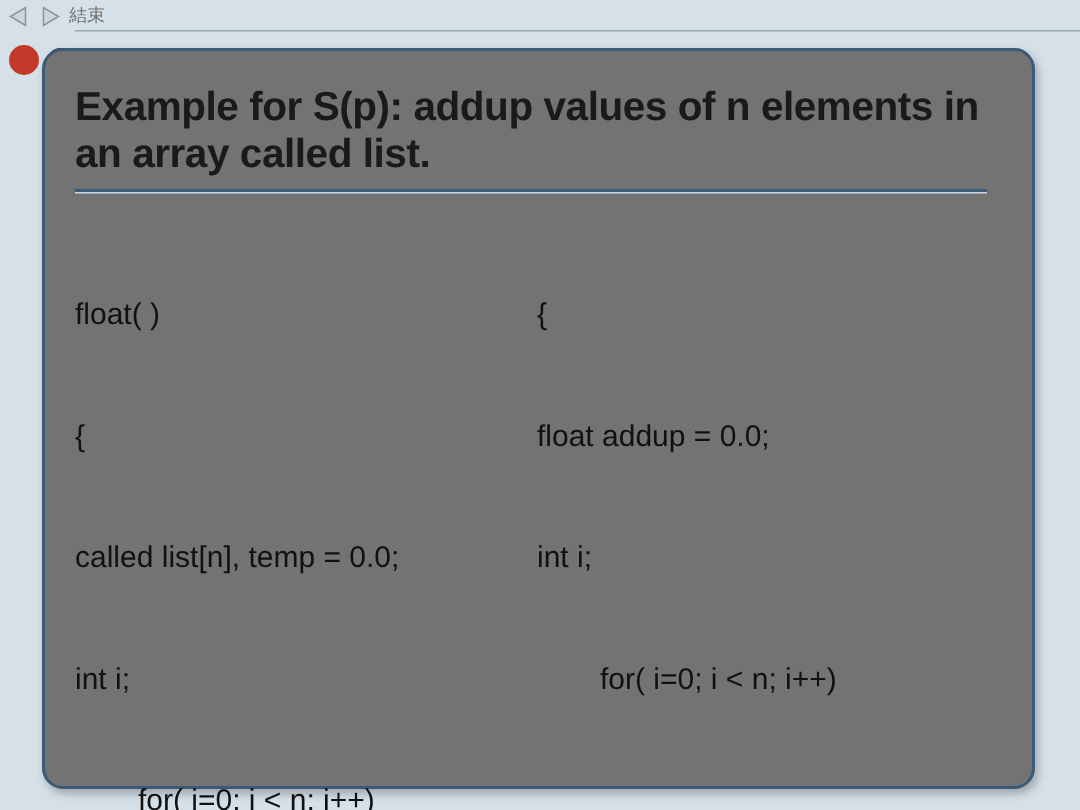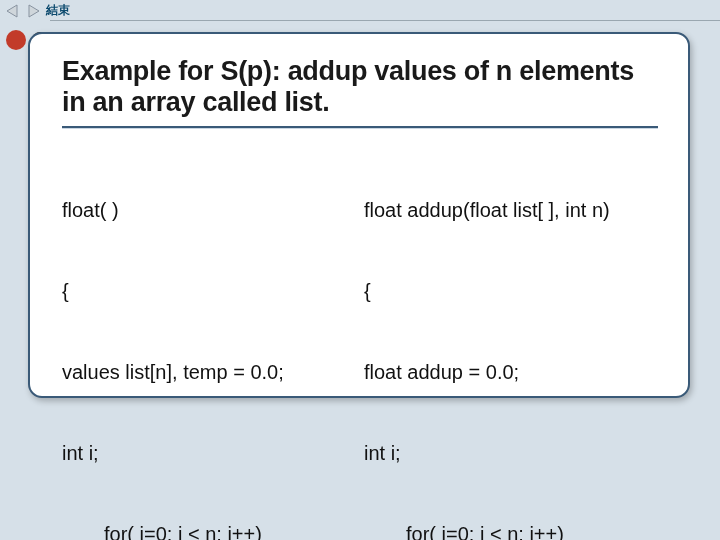--- a/index.html
+++ b/index.html
@@ -21,22 +21,22 @@
   }
   .nav-btn {
     width: 18px;
     height: 16px;
     display: inline-flex;
     align-items: center;
     justify-content: center;
   }
   .end-label {
     font-size: 12px;
-    font-weight: bold;
-    color: #0c4a6e;
+    font-weight: normal;
+    color: #737373;
     margin-left: 2px;
   }
   .top-rule {
     position: absolute;
     top: 20px;
     left: 50px;
     right: 0;
     height: 1px;
     background: #9aa7b0;
   }
@@ -52,26 +52,26 @@
     border-radius: 50%;
   }
   .dot.red { width: 20px; height: 20px; background: #c23b2a; }
   .dot.black { width: 16px; height: 16px; background: #2b2b2b; }
   .dot.gray { width: 14px; height: 14px; background: #cfd6db; border:1px solid #b6bec4;}
   .slide {
     position: absolute;
     top: 32px;
     left: 28px;
     width: 662px;
-    height: 366px;
-    background: #ffffff;
+    height: 494px;
+    background: #737373;
     border: 2px solid #3a5a78;
     border-radius: 14px;
     box-shadow: 2px 3px 6px rgba(0,0,0,0.25);
-    padding: 22px 30px 20px 32px;
+    padding: 22px 30px 20px 20px;
   }
   .title {
     font-size: 27px;
     font-weight: 900;
     color: #1a1a1a;
     letter-spacing: -0.3px;
     line-height: 1.15;
   }
   .title-rule {
     margin-top: 8px;
@@ -122,30 +122,29 @@
 </div>
 
 <div class="slide">
   <div class="title">Example for S(p): addup values of n elements in an array called list.</div>
   <hr class="title-rule">
   <div class="content">
     <div class="cols">
       <div class="col">
         <div>float( )</div>
         <div>{</div>
-        <div>values list[n], temp = 0.0;</div>
+        <div>called list[n], temp = 0.0;</div>
         <div>int i;</div>
         <div class="ind1">for( i=0; i &lt; n; i++)</div>
         
         
         
         
       </div>
       <div class="col">
-        <div>float addup(float list[ ], int n)</div>
         <div>{</div>
         <div>float addup = 0.0;</div>
         <div>int i;</div>
         <div class="ind1">for( i=0; i &lt; n; i++)</div>
         
         
         
         
       </div>
     </div>

